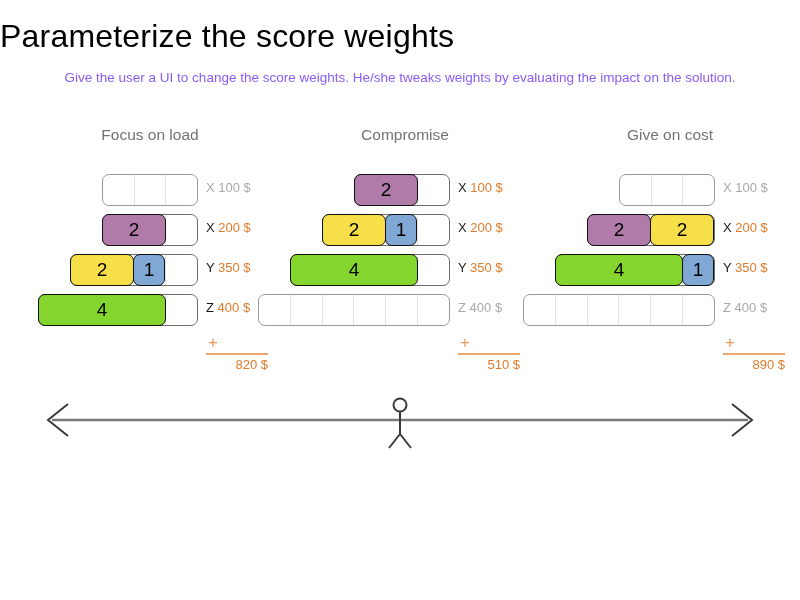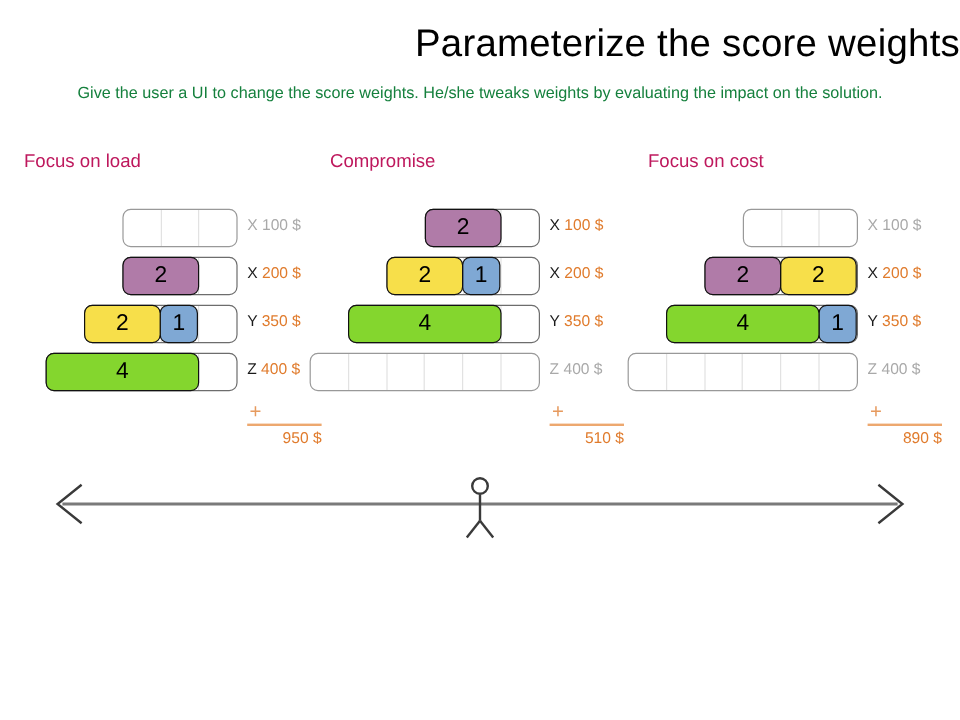--- a/index.html
+++ b/index.html
@@ -15,48 +15,49 @@
     color: #1a1a1a;
     overflow: hidden;
   }
 
   
   #title {
     position: absolute;
     top: 18px;
     left: 0;
     width: 800px;
-    text-align: right;
+    text-align: left;
     font-size: 32px;
     font-weight: 400;
     letter-spacing: .2px;
     color: #000;
   }
   #subtitle {
     position: absolute;
     top: 70px;
     left: 0;
     width: 800px;
     text-align: center;
     font-size: 13.5px;
     font-weight: 400;
-    color: #15803d;
+    color: #8b5cf6;
   }
 
   
   .column {
     position: absolute;
     top: 126px;
   }
   .col-title {
     position: absolute;
     top: 0;
     width: 260px;
+    text-align: center;
     font-size: 15.5px;
-    color: #be185d;
+    color: #737373;
   }
 
   .rows {
     position: absolute;
     top: 44px;
     left: 0;
     width: 260px;
   }
 
   
@@ -217,21 +218,21 @@
             <div class="segs">
               <div class="seg" style="width: 128px; background: rgb(132, 214, 46); z-index: 10;">4</div>
             </div>
           </div>
           <div class="row-label" style="left: 186px;"><span class="lab-letter">Z</span> <span class="lab-price">400 $</span></div>
         </div>
       </div>
       <div class="total" style="left: 186px; top: 210px;">
         <div class="plus">+</div>
         <div class="rule"></div>
-        <div class="sum">950 $</div>
+        <div class="sum">820 $</div>
       </div>
     </div>
     <div class="column" style="left: 275px;">
       <div class="col-title">Compromise</div>
       <div class="rows">
         <div class="row">
           <div class="track-wrap" style="width: 96px; left: 79px;">
             <div class="track active" style="width: 96px;">
               <div class="cell"></div>
               <div class="cell"></div>
@@ -287,21 +288,21 @@
           <div class="row-label muted" style="left: 183px;"><span class="lab-letter">Z</span> <span class="lab-price">400 $</span></div>
         </div>
       </div>
       <div class="total" style="left: 183px; top: 210px;">
         <div class="plus">+</div>
         <div class="rule"></div>
         <div class="sum">510 $</div>
       </div>
     </div>
     <div class="column" style="left: 540px;">
-      <div class="col-title">Focus on cost</div>
+      <div class="col-title">Give on cost</div>
       <div class="rows">
         <div class="row">
           <div class="track-wrap" style="width: 96px; left: 79px;">
             <div class="track" style="width: 96px;">
               <div class="cell"></div>
               <div class="cell"></div>
               <div class="cell"></div>
             </div>
           </div>
           <div class="row-label muted" style="left: 183px;"><span class="lab-letter">X</span> <span class="lab-price">100 $</span></div>

